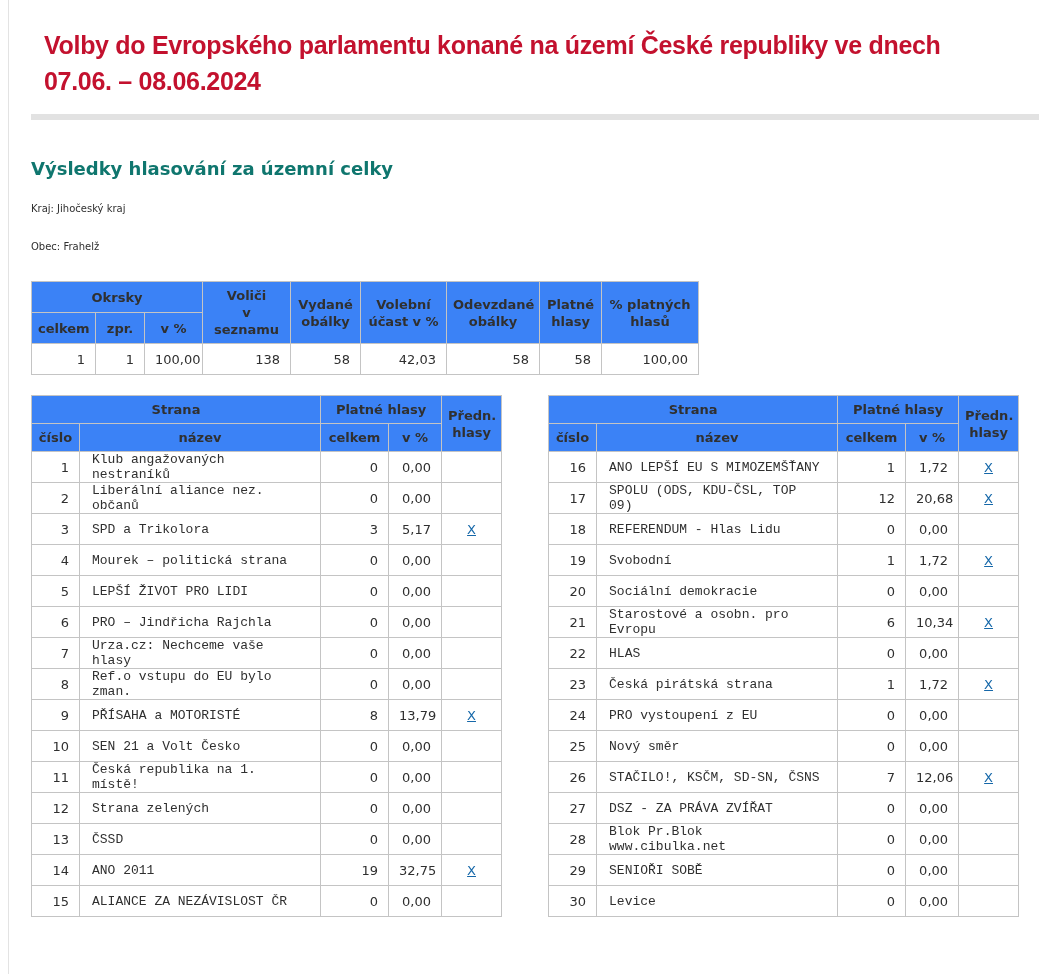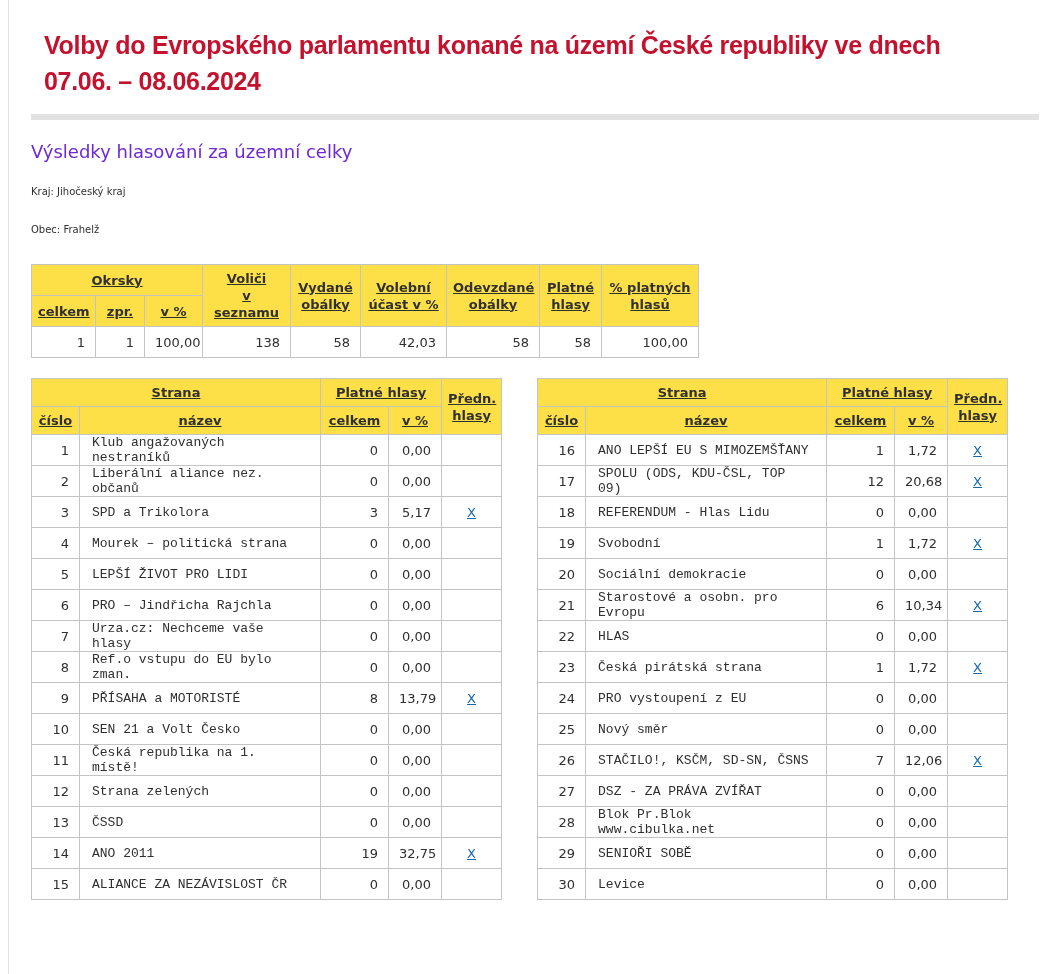--- a/index.html
+++ b/index.html
@@ -25,65 +25,64 @@
     color:#c3112e;
     margin:13px;
     max-width:965px;
   }
   .divider {
     height:6px;
     background:#e2e2e2;
     margin:15px 0 0 0;
   }
   .section-heading {
-    font-weight:400;
+    font-weight:700;
     font-size:18px;
-    color:#6d28d9;
-    margin:21px 0 0 0;
+    color:#0f766e;
+    margin:38px 0 0 0;
   }
   .region-line {
     margin:22px 0 0 0;
     font-size:10px;
     line-height:16px;
   }
   table {
     border-collapse:collapse;
     table-layout:fixed;
   }
   th, td {
     border:1px solid #c4c4c4;
     box-sizing:border-box;
   }
   th {
-    background:#fde047;
+    background:#3b82f6;
     font-weight:700;
     font-size:13px;
     color:#303030;
     text-align:center;
     vertical-align:middle;
     padding:5px 6px;
     white-space:pre-line;
     line-height:17px;
-    text-decoration:underline;
   }
   td {
     font-size:13px;
     height:31px;
     padding:0 10px;
     vertical-align:middle;
     background:#ffffff;
   }
   td.num { text-align:right; }
   td.name { text-align:left; padding-left:12px;font-family:Liberation Mono, monospace; }
   td.pref { text-align:center; }
   .summary-table { margin-top:26px; width:667px; }
   .summary-table td { text-align:right; }
   .party-tables {
     display:flex;
-    gap:35px;
+    gap:46px;
     align-items:flex-start;
     margin-top:20px;
   }
   .party-table { width:470px; }
   .col-num   { width:48px; }
   .col-name  { width:241px; }
   .col-total { width:68px; }
   .col-pct   { width:53px; }
   .col-pref  { width:60px; }
   .s-c1 { width:64px; } .s-c2 { width:49px; } .s-c3 { width:58px; }

